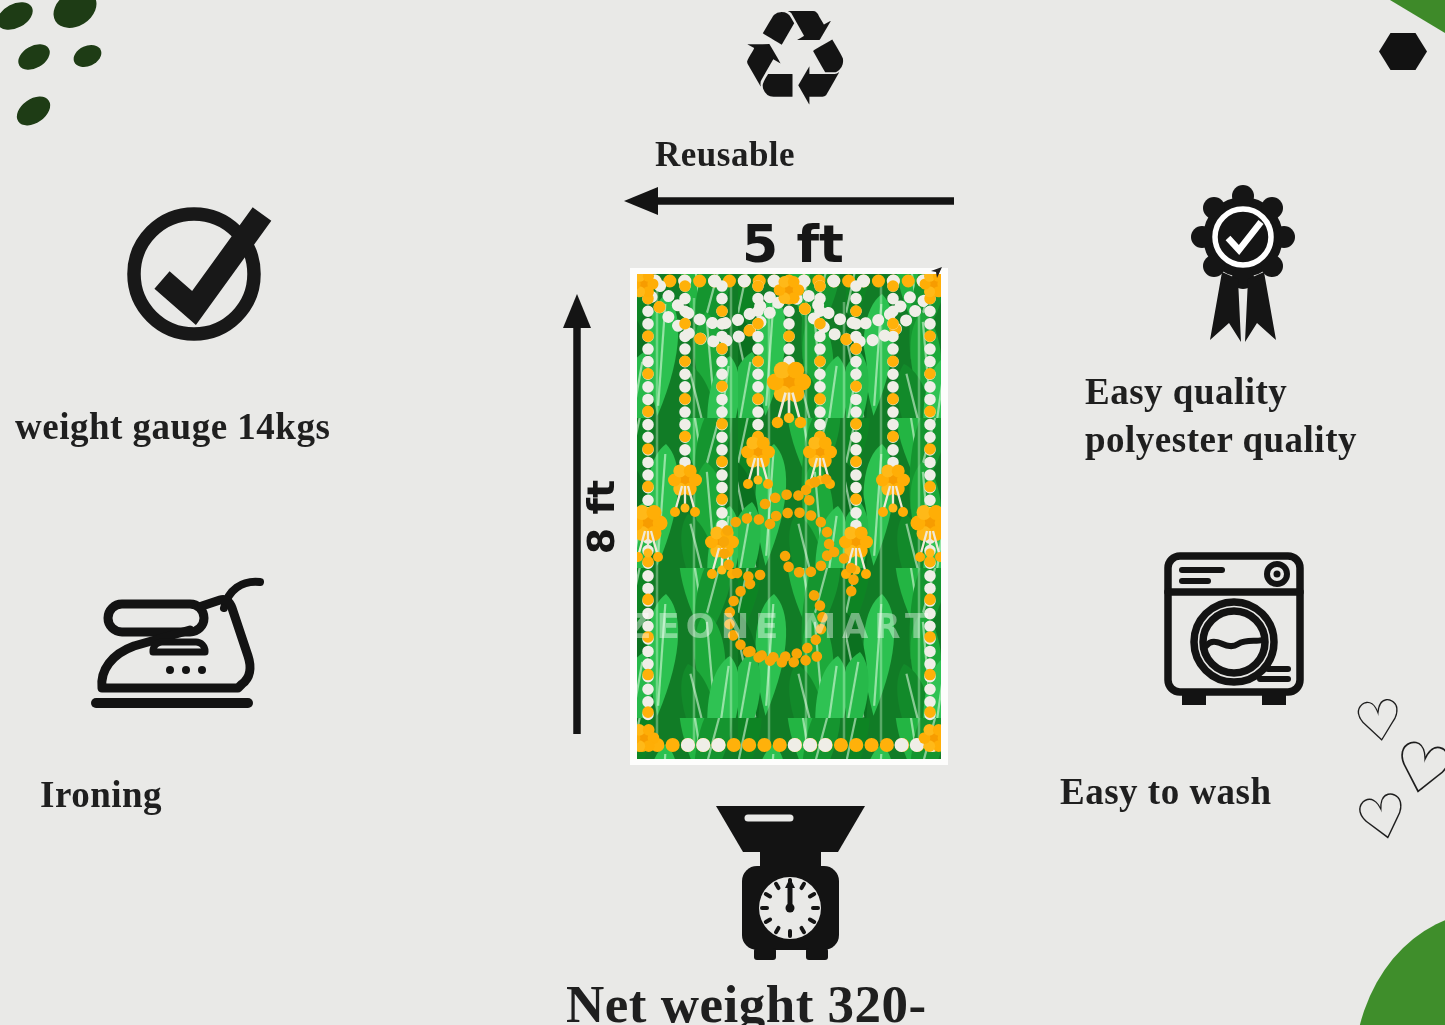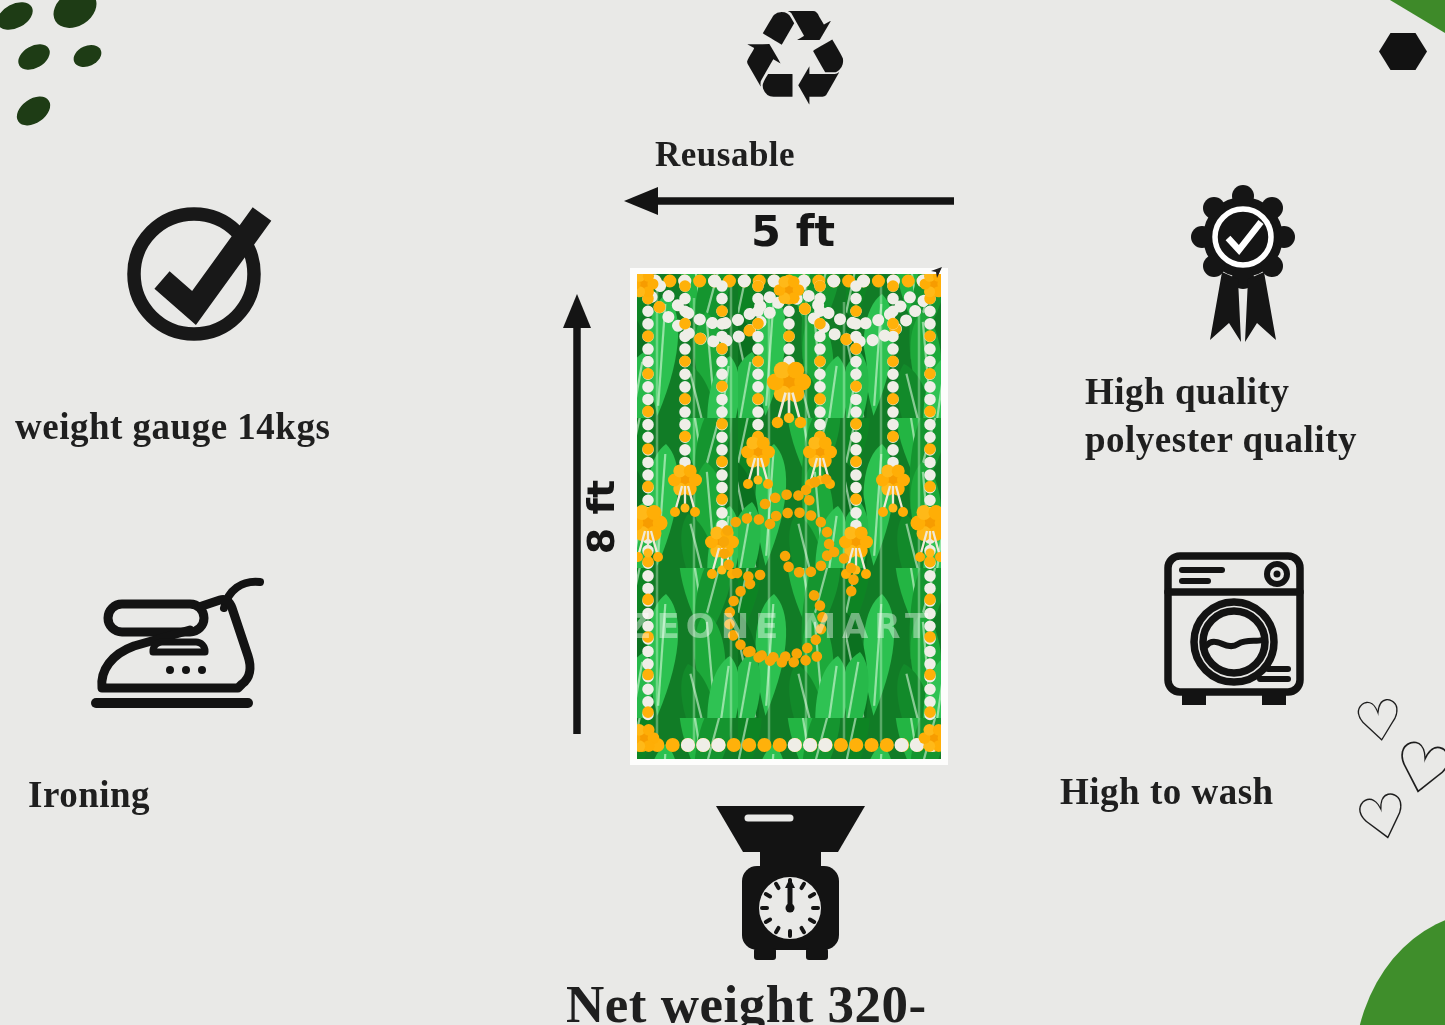--- a/index.html
+++ b/index.html
@@ -64,21 +64,21 @@
 
 <div class="green-blob"></div>
 
 <div class="recycle">♻</div>
 <div class="serif" style="left:655px;top:134px;width:280px;font-size:35px;">Reusable</div>
 
 <svg class="abs" style="left:622px;top:185px;" width="336" height="32" viewBox="0 0 336 32">
   <line x1="332" y1="16" x2="28" y2="16" stroke="#141414" stroke-width="7.5"></line>
   <polygon points="2,16 36,2 36,30" fill="#141414"></polygon>
 </svg>
-<div class="sansbold" style="left:693px;top:210px;width:200px;font-size:43px;">5 ft</div>
+<div class="sansbold" style="left:693px;top:218px;width:200px;font-size:52px;">5 ft</div>
 
 <svg class="abs" style="left:560px;top:292px;" width="34" height="446" viewBox="0 0 34 446">
   <line x1="17" y1="442" x2="17" y2="30" stroke="#141414" stroke-width="7.5"></line>
   <polygon points="17,2 3,36 31,36" fill="#141414"></polygon>
 </svg>
 <div class="sansbold" style="left:541px;top:498px;width:120px;font-size:38px;transform:rotate(-90deg);">8 ft</div>
 
 <div class="product">
 <svg width="318" height="497" viewBox="0 0 318 497">
   <defs>
@@ -224,60 +224,60 @@
 <svg class="abs" style="left:82px;top:570px;" width="190" height="160" viewBox="0 0 190 160" fill="none" stroke="#131313" stroke-linecap="round" stroke-linejoin="round">
   <path d="M142,38 C146,20 160,10 178,12" stroke-width="8"></path>
   <rect x="26" y="34" width="96" height="28" rx="14" stroke-width="9"></rect>
   <path d="M120,36 L138,30 C144,28 148,32 150,38 L166,86 C170,98 168,108 160,114 L156,118 L20,118 C18,100 30,84 52,76 L108,60" stroke-width="9"></path>
   <path d="M80,72 h34 a9,9 0 0 1 9,9 v1 h-52 v-1 a9,9 0 0 1 9,-9 Z" stroke-width="7"></path>
   <circle cx="88" cy="100" r="4" fill="#131313" stroke="none"></circle>
   <circle cx="104" cy="100" r="4" fill="#131313" stroke="none"></circle>
   <circle cx="120" cy="100" r="4" fill="#131313" stroke="none"></circle>
   <line x1="14" y1="133" x2="166" y2="133" stroke-width="10"></line>
 </svg>
-<div class="serif" style="left:28px;top:773px;width:260px;font-size:37px;">Ironing</div>
+<div class="serif" style="left:40px;top:773px;width:260px;font-size:37px;">Ironing</div>
 
 <svg class="abs" style="left:1178px;top:182px;" width="132" height="176" viewBox="0 0 132 176">
   <g fill="#151515">
     <circle cx="65" cy="55" r="40"></circle>
     <circle cx="106" cy="55" r="11"></circle>
       <circle cx="94" cy="84" r="11"></circle>
     <circle cx="65" cy="96" r="11"></circle>
       <circle cx="36" cy="84" r="11"></circle>
     <circle cx="24" cy="55" r="11"></circle>
       <circle cx="36" cy="26" r="11"></circle>
     <circle cx="65" cy="14" r="11"></circle>
       <circle cx="94" cy="26" r="11"></circle>
     <polygon points="44,90 32,158 51,141 63,160 60,97"></polygon>
     <polygon points="86,90 98,158 79,141 67,160 70,97"></polygon>
   </g>
   <circle cx="65" cy="55" r="28" fill="none" stroke="#fff" stroke-width="5.5"></circle>
   <polyline points="50,56 61,68 83,40" fill="none" stroke="#fff" stroke-width="6.5"></polyline>
 </svg>
 <div class="serif" style="left:1085px;top:368px;width:320px;font-size:37px;line-height:1.3;">
-  <div>High quality</div>
+  <div>Easy quality</div>
   <div>polyester quality</div>
 </div>
 
 <svg class="abs" style="left:1158px;top:548px;" width="152" height="168" viewBox="0 0 152 168" fill="none" stroke="#131313" stroke-width="7.5" stroke-linecap="round">
   <rect x="10" y="8" width="132" height="136" rx="12"></rect>
   <line x1="10" y1="44" x2="142" y2="44"></line>
   <line x1="24" y1="22" x2="64" y2="22" stroke-width="6"></line>
   <line x1="24" y1="33" x2="50" y2="33" stroke-width="6"></line>
   <circle cx="119" cy="26" r="10" stroke-width="6"></circle>
   <circle cx="119" cy="26" r="3.5" fill="#131313" stroke="none"></circle>
   <circle cx="76" cy="94" r="40"></circle>
   <circle cx="76" cy="94" r="31"></circle>
   <path d="M48,98 C58,86 68,104 80,96 C88,91 98,94 104,92" stroke-width="6"></path>
   <line x1="110" y1="121" x2="130" y2="121" stroke-width="6"></line>
   <line x1="102" y1="131" x2="130" y2="131" stroke-width="6"></line>
   <rect x="24" y="144" width="24" height="13" fill="#131313" stroke="none"></rect>
   <rect x="104" y="144" width="24" height="13" fill="#131313" stroke="none"></rect>
 </svg>
-<div class="serif" style="left:1060px;top:770px;width:330px;font-size:37px;">High to wash</div>
+<div class="serif" style="left:1060px;top:770px;width:330px;font-size:37px;">Easy to wash</div>
 
 <div class="heart" style="left:1354px;top:694px;font-size:56px;transform:rotate(-8deg);">♡</div>
 <div class="heart" style="left:1392px;top:736px;font-size:68px;transform:rotate(12deg);">♡</div>
 <div class="heart" style="left:1356px;top:788px;font-size:60px;transform:rotate(-14deg);">♡</div>
 
 <svg class="abs" style="left:698px;top:798px;" width="185" height="162" viewBox="0 0 185 162">
   <polygon points="18,8 167,8 140,54 45,54" fill="#131313"></polygon>
   <line x1="50" y1="20" x2="92" y2="20" stroke="#e9e9e7" stroke-width="7" stroke-linecap="round"></line>
   <rect x="62" y="54" width="61" height="16" fill="#131313"></rect>
   <rect x="44" y="68" width="97" height="84" rx="15" fill="#131313"></rect>

